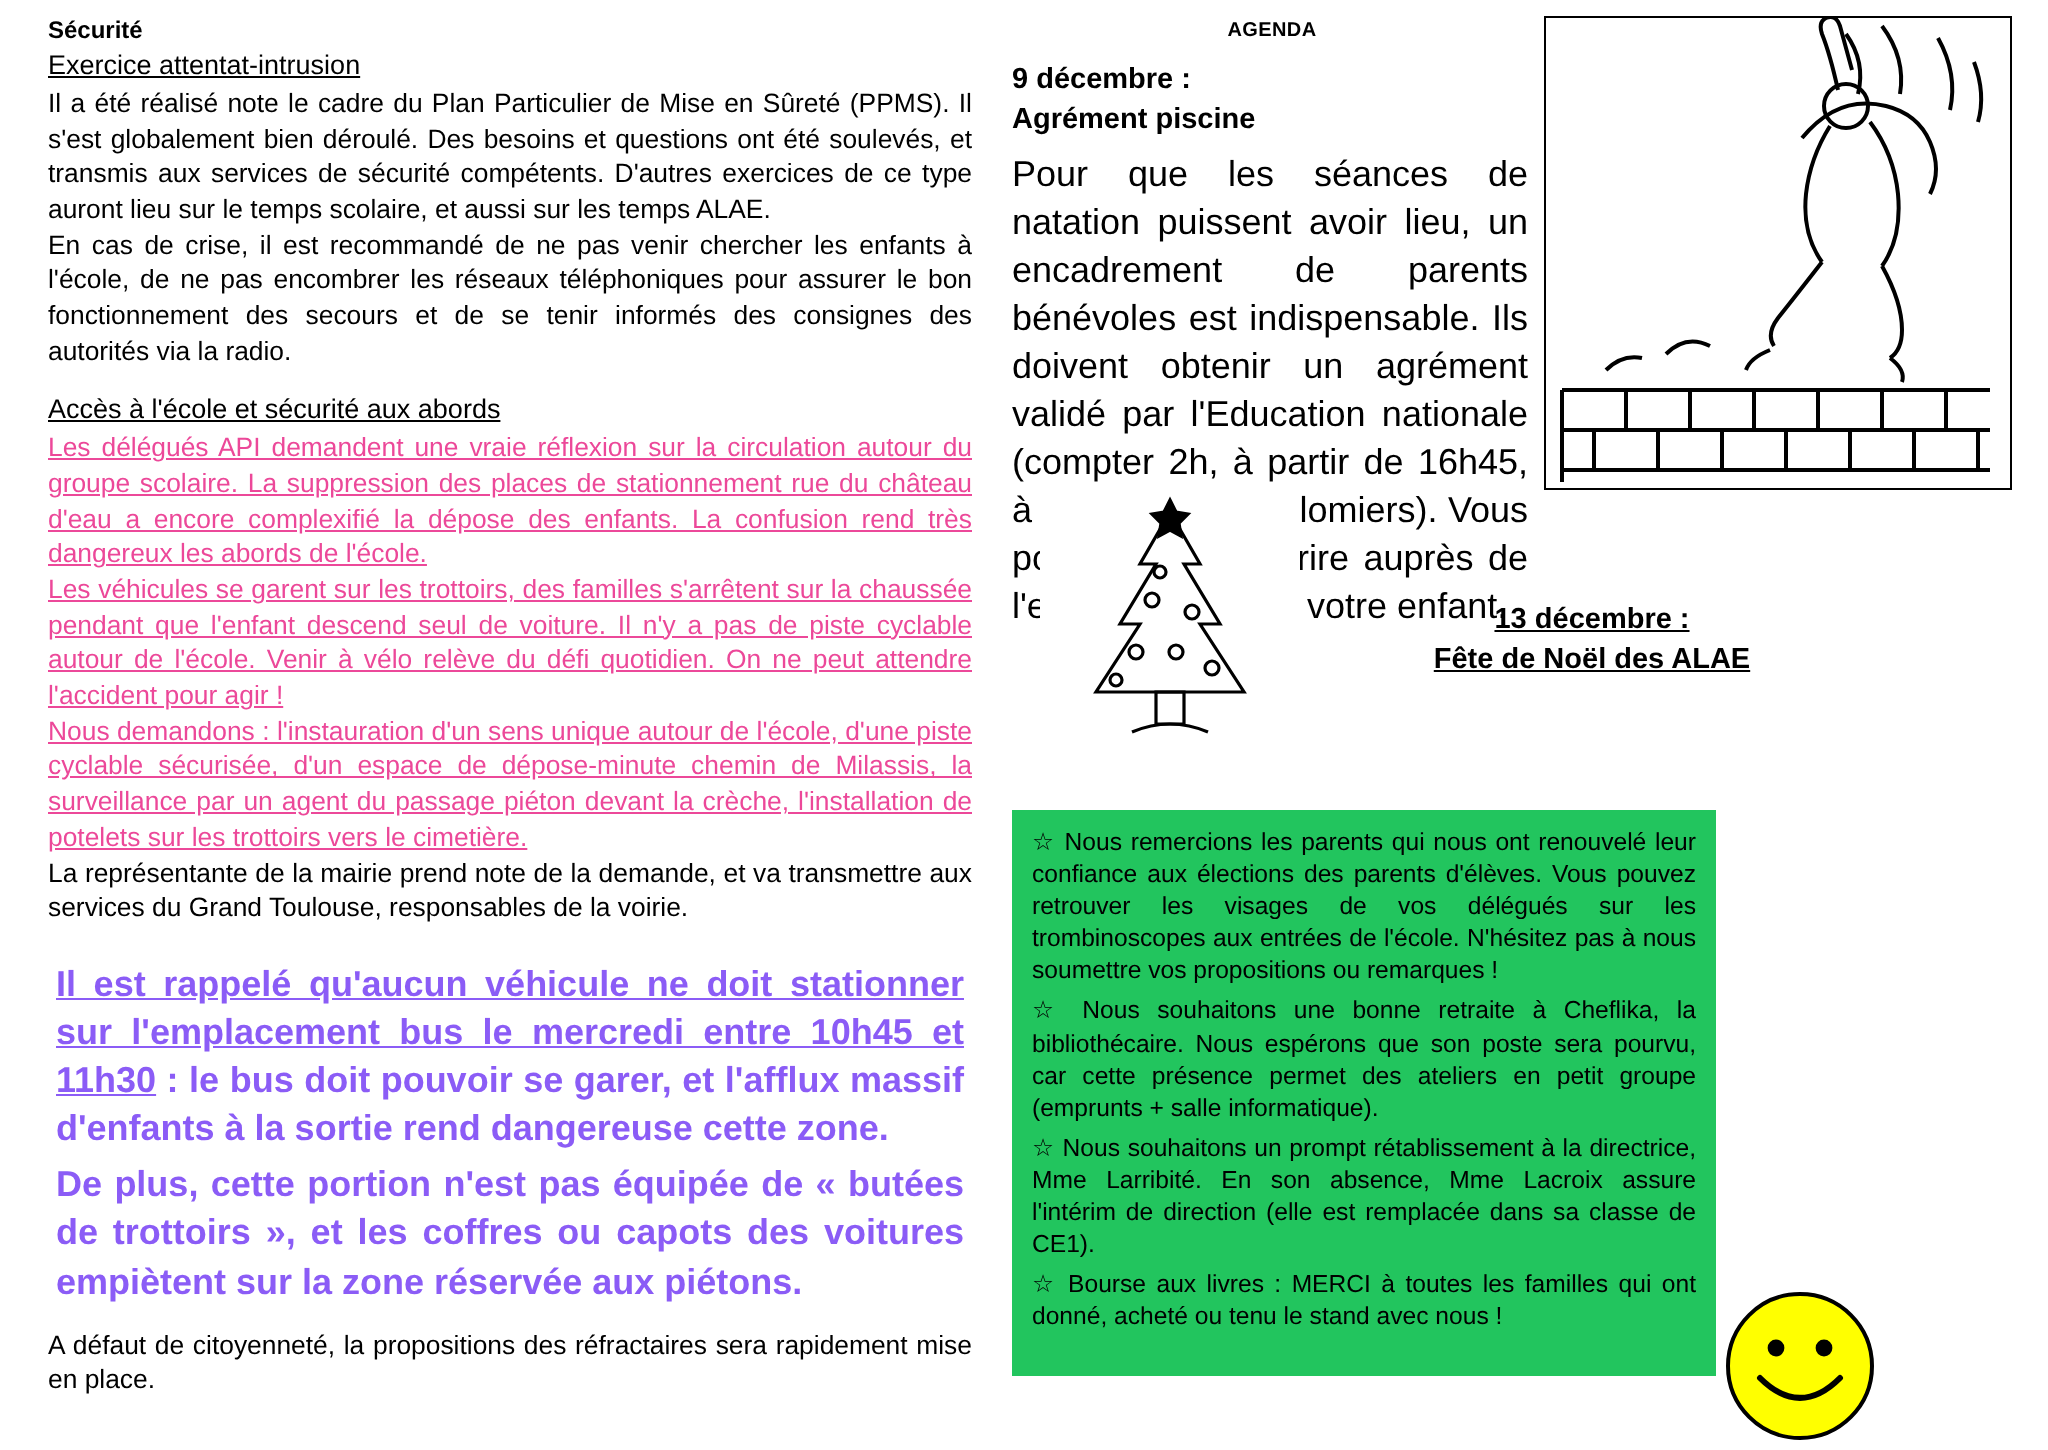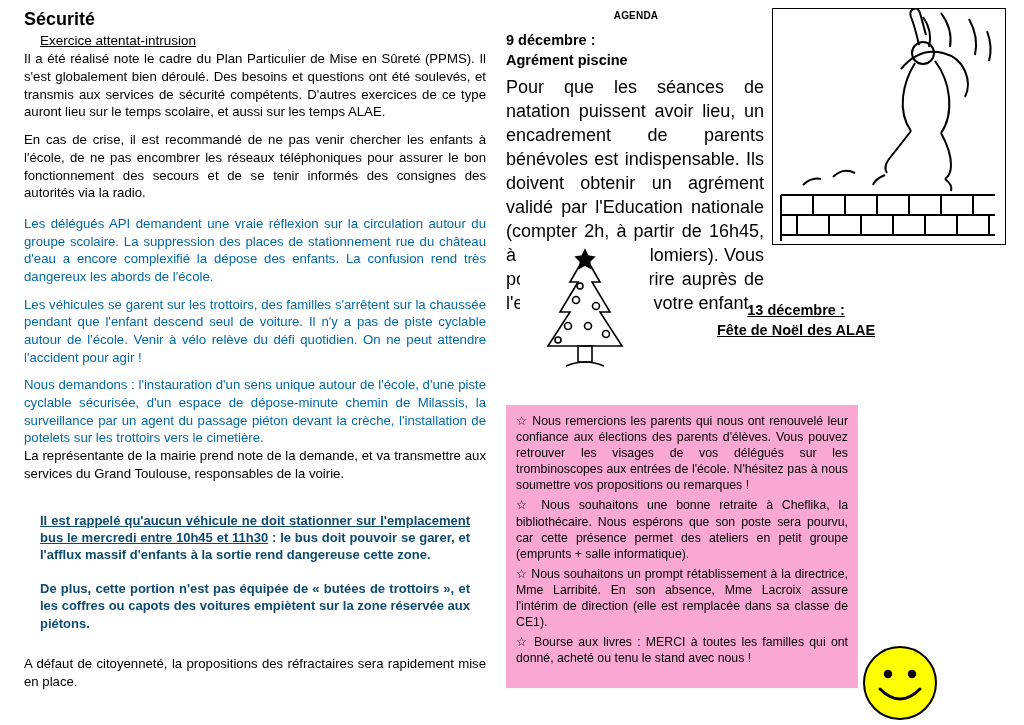--- a/index.html
+++ b/index.html
@@ -21,49 +21,49 @@
     height: 725px;
   }
   
   .left-col {
     position: absolute;
     left: 24px;
     top: 8px;
     width: 462px;
   }
   .sec-title {
-    font-size: 18px;
+    font-size: 12px;
     font-weight: bold;
     margin: 0 0 2px 0;
     line-height: 1.25;
   }
   .sec-sub {
     font-size: 13.5px;
     text-decoration: underline;
-    margin: 0 0 1px 16px;
+    margin: 0 0 1px 0;
     line-height: 1.25;
   }
   p.body {
     font-size: 13.2px;
     line-height: 1.34;
     margin: 0 0 0 0;
     text-align: justify;
   }
-  p.body + p.body { margin-top: 10px; }
+  p.body + p.body { margin-top: 0px; }
   .gap { height: 13px; }
   .gap-sm { height: 7px; }
-  .green-block p { color: #0369a1; }
+  .green-block p { color: #ec4899; text-decoration: underline; }
   .ul { text-decoration: underline; }
   .red-bold {
-    color: #0c4a6e;
-    font-weight: bold;
-    font-size: 13px;
+    color: #8b5cf6;
+    font-weight: bold;
+    font-size: 18px;
     line-height: 1.34;
     text-align: justify;
-    margin: 16px;
+    margin: 4px;
   }
   
   .right-col {
     position: absolute;
     left: 506px;
     top: 8px;
     width: 500px;
   }
   .agenda-title {
     text-align: center;
@@ -119,21 +119,21 @@
     height: 150px;
     border: none;
   }
   
   .yellow-box {
     position: absolute;
     left: 506px;
     top: 405px;
     width: 352px;
     height: 283px;
-    background: #f9a8d4;
+    background: #22c55e;
     padding: 8px 10px 8px 10px;
     box-sizing: border-box;
   }
   .yellow-box p {
     font-size: 12.3px;
     line-height: 1.31;
     margin: 0 0 4px 0;
     text-align: justify;
   }
   .star { font-size: 12.3px; }
@@ -151,20 +151,21 @@
 <body>
 
 <div class="page">
 
   <div class="left-col">
     <div class="sec-title">Sécurité</div>
     <div class="sec-sub">Exercice attentat-intrusion</div>
     <p class="body">Il a été réalisé note le cadre du Plan Particulier de Mise en Sûreté (PPMS). Il s'est globalement bien déroulé. Des besoins et questions ont été soulevés, et transmis aux services de sécurité compétents. D'autres exercices de ce type auront lieu sur le temps scolaire, et aussi sur les temps ALAE.</p>
     <p class="body">En cas de crise, il est recommandé de ne pas venir chercher les enfants à l'école, de ne pas encombrer les réseaux téléphoniques pour assurer le bon fonctionnement des secours et de se tenir informés des consignes des autorités via la radio.</p>
     <div class="gap"></div>
+    <div class="sec-sub">Accès à l'école et sécurité aux abords</div>
     <div class="green-block">
       <p class="body">Les délégués API demandent une vraie réflexion sur la circulation autour du groupe scolaire. La suppression des places de stationnement rue du château d'eau a encore complexifié la dépose des enfants. La confusion rend très dangereux les abords de l'école.</p>
       <p class="body">Les véhicules se garent sur les trottoirs, des familles s'arrêtent sur la chaussée pendant que l'enfant descend seul de voiture. Il n'y a pas de piste cyclable autour de l'école. Venir à vélo relève du défi quotidien. On ne peut attendre l'accident pour agir !</p>
       <p class="body">Nous demandons : l'instauration d'un sens unique autour de l'école, d'une piste cyclable sécurisée, d'un espace de dépose-minute chemin de Milassis, la surveillance par un agent du passage piéton devant la crèche, l'installation de potelets sur les trottoirs vers le cimetière.</p>
     </div>
     <p class="body">La représentante de la mairie prend note de la demande, et va transmettre aux services du Grand Toulouse, responsables de la voirie.</p>
     <div class="gap"></div>
     <p class="red-bold"><span class="ul">Il est rappelé qu'aucun véhicule ne doit stationner sur l'emplacement bus le mercredi entre 10h45 et 11h30</span><span> : le bus doit pouvoir se garer, et l'afflux massif d'enfants à la sortie rend dangereuse cette zone.</span></p>
     <p class="red-bold">De plus, cette portion n'est pas équipée de « butées de trottoirs », et les coffres ou capots des voitures empiètent sur la zone réservée aux piétons.</p>
     <div class="gap-sm"></div>

